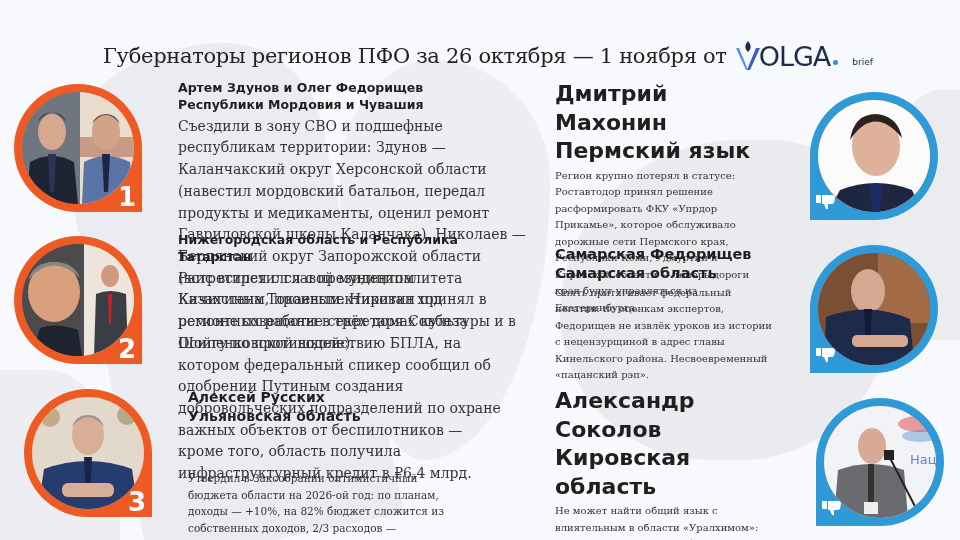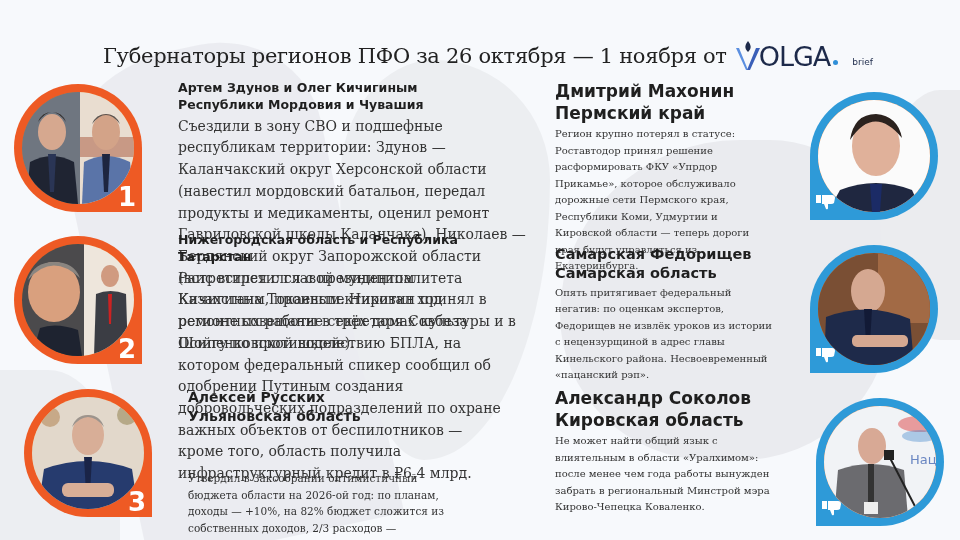--- a/index.html
+++ b/index.html
@@ -62,21 +62,21 @@
     .entry .name, .entry .region {
       font-family: "DejaVu Sans", sans-serif; font-weight: bold; color: #1f1f1f; line-height: 1.35;
     }
     .entry .desc {
       font-family: "DejaVu Serif", serif; color: #333; line-height: 1.55; margin-top: 2px;
     }
     .sm .name, .sm .region { font-size: 12.5px; }
     .sm .desc { font-size: 14px; }
     .md .name, .md .region { font-size: 14px; }
     .md .desc { font-size: 10.5px; line-height: 1.6; margin-top: 44px; }
-    .lg .name, .lg .region { font-size: 17px; line-height: 1.3; }
+    .lg .name, .lg .region { font-size: 22px; line-height: 1.3; }
     .lg .desc { font-size: 10px; line-height: 1.65; }
   </style>
 </head>
 <body>
 
 <div class="bg-blob blob-1"></div>
 <div class="bg-blob blob-2"></div>
 <div class="bg-blob blob-3"></div>
 <div class="bg-blob blob-4"></div>
 <div class="bg-blob blob-5"></div>
@@ -144,39 +144,39 @@
       <path d="M40 30 Q56 10 72 30 Q68 18 56 18 Q44 18 40 30Z" fill="#9c948d"></path>
       <path d="M6 112 L12 72 Q56 56 100 72 L106 112Z" fill="#263b6e"></path>
       <path d="M52 60 L60 60 L58 96 L54 96Z" fill="#1a2447"></path>
       <rect x="30" y="86" width="52" height="14" rx="6" fill="#d8ae97"></rect>
     </svg>
   </div>
   <span class="badge">3</span>
 </div>
 
 <div class="entry sm" style="left:178px; top:80px; width:350px;">
-  <div class="name">Артем Здунов и Олег Кичигиным</div>
+  <div class="name">Артем Здунов и Олег Федорищев</div>
   <div class="region">Республики Мордовия и Чувашия</div>
   <div class="desc">Съездили в зону СВО и подшефные республикам территории: Здунов — Каланчакский округ Херсонской области (навестил мордовский батальон, передал продукты и медикаменты, оценил ремонт Гавриловской школы Каланчака), Николаев — Бердянский округ Запорожской области (встретился с главой муниципалитета Кичигиным, проинспектировал ход ремонтных работы в трёх домах культуры и в Осипенковской школе).</div>
 </div>
 
 <div class="entry sm" style="left:178px; top:232px; width:325px;">
   <div class="region">Нижегородская область и Республика Татарстан</div>
   <div class="desc">Раис встретился с президентом Казахстана Токаевым. Никитин принял в регионе совещание секретаря Совбеза Шойгу по противодействию БПЛА, на котором федеральный спикер сообщил об одобрении Путиным создания добровольческих подразделений по охране важных объектов от беспилотников — кроме того, область получила инфраструктурный кредит в ₽6,4 млрд.</div>
 </div>
 
 <div class="entry md" style="left:188px; top:388px; width:265px;">
   <div class="name">Алексей Русских</div>
   <div class="region">Ульяновская область</div>
   <div class="desc">Утвердил в Заксобрании оптимистичный бюджета области на 2026-ой год: по планам, доходы — +10%, на 82% бюджет сложится из собственных доходов, 2/3 расходов — социальные.</div>
 </div>
 
 <div class="entry lg" style="left:555px; top:80px; width:215px;">
   <div class="name">Дмитрий Махонин</div>
-  <div class="region">Пермский край</div>
+  <div class="region">Пермский язык</div>
   <div class="desc">Регион крупно потерял в статусе: Роставтодор принял решение расформировать ФКУ «Упрдор Прикамье», которое обслуживало дорожные сети Пермского края, Республики Коми, Удмуртии и Кировской области — теперь дороги края будут управляться из Екатеринбурга.</div>
 </div>
 
 <div class="entry lg" style="left:555px; top:245px; width:220px;">
   <div class="name" style="font-size:14.5px;">Самарская Федорищев</div>
   <div class="region" style="font-size:14.5px;">Самарская область</div>
   <div class="desc">Опять притягивает федеральный негатив: по оценкам экспертов, Федорищев не извлёк уроков из истории с нецензурщиной в адрес главы Кинельского района. Несвоевременный «пацанский рэп».</div>
 </div>
 
 <div class="entry lg" style="left:555px; top:387px; width:215px;">

